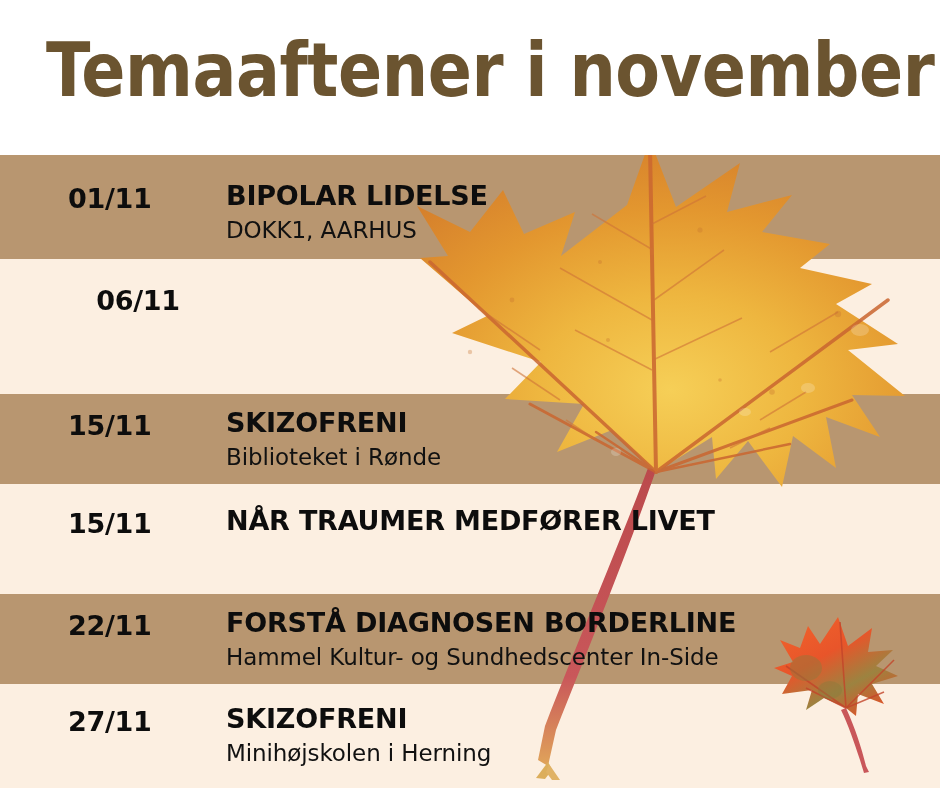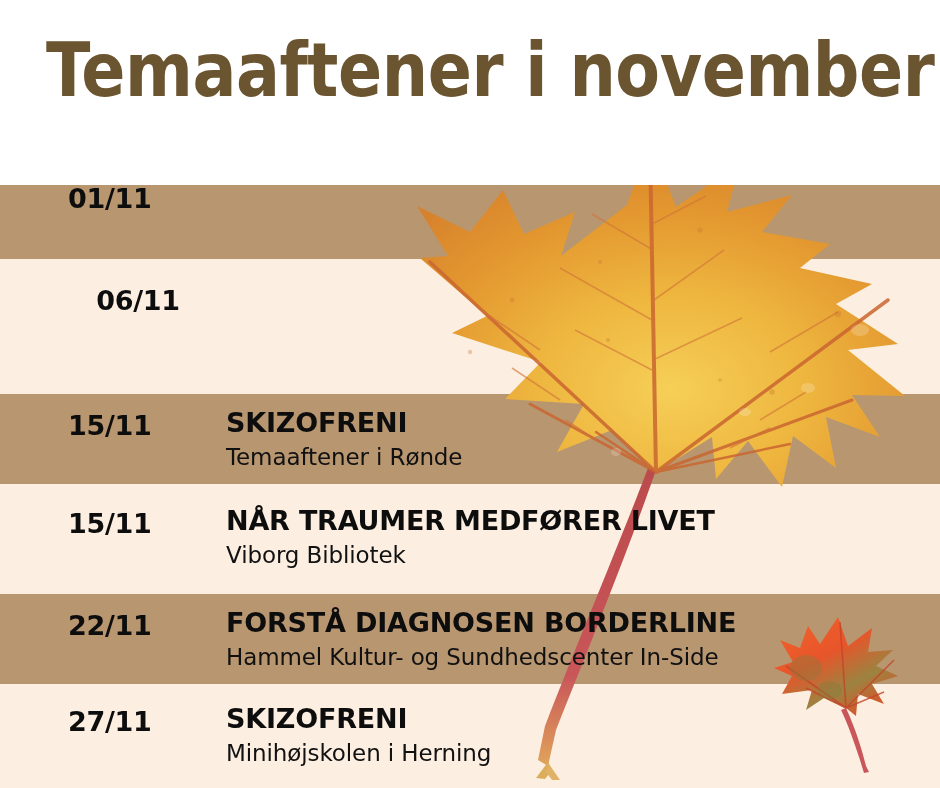--- a/index.html
+++ b/index.html
@@ -16,21 +16,21 @@
     height: 788px;
     overflow: hidden;
     background: #ffffff;
   }
 
   
   .header {
     position: absolute;
     left: 0; top: 0;
     width: 940px;
-    height: 185px;
+    height: 155px;
     background: #ffffff;
     z-index: 5;
   }
   .poster-title {
     position: absolute;
     left: 46px;
     top: 27px;
     font-size: 74px;
     line-height: 86px;
     font-weight: 700;
@@ -245,39 +245,42 @@
   </div>
 
   <div class="header">
     <div class="poster-title">Temaaftener i november</div>
   </div>
 
   <div class="rows">
 
     <div class="row" style="top:155px;height:104px;">
       <div class="row-date" style="top:28px;">01/11</div>
+      <div class="row-body" style="top:24px;">
+        <div class="row-title">BIPOLAR LIDELSE</div>
+        <div class="row-place">DOKK1, AARHUS</div>
+      </div>
     </div>
 
     <div class="row" style="top:259px;height:135px;text-align:center;">
       <div class="row-date" style="top:26px;">06/11</div>
     </div>
 
     <div class="row" style="top:394px;height:90px;">
       <div class="row-date" style="top:16px;">15/11</div>
       <div class="row-body" style="top:12px;">
         <div class="row-title">SKIZOFRENI</div>
-        <div class="row-place">Temaaftener i Rønde</div>
+        <div class="row-place">Biblioteket i Rønde</div>
       </div>
     </div>
 
     <div class="row" style="top:484px;height:110px;">
       <div class="row-date" style="top:24px;">15/11</div>
       <div class="row-body" style="top:20px;">
         <div class="row-title">NÅR TRAUMER MEDFØRER LIVET</div>
-        <div class="row-place">Viborg Bibliotek</div>
       </div>
     </div>
 
     <div class="row" style="top:594px;height:94px;">
       <div class="row-date" style="top:16px;">22/11</div>
       <div class="row-body" style="top:12px;">
         <div class="row-title">FORSTÅ DIAGNOSEN BORDERLINE</div>
         <div class="row-place">Hammel Kultur- og Sundhedscenter In-Side</div>
       </div>
     </div>

